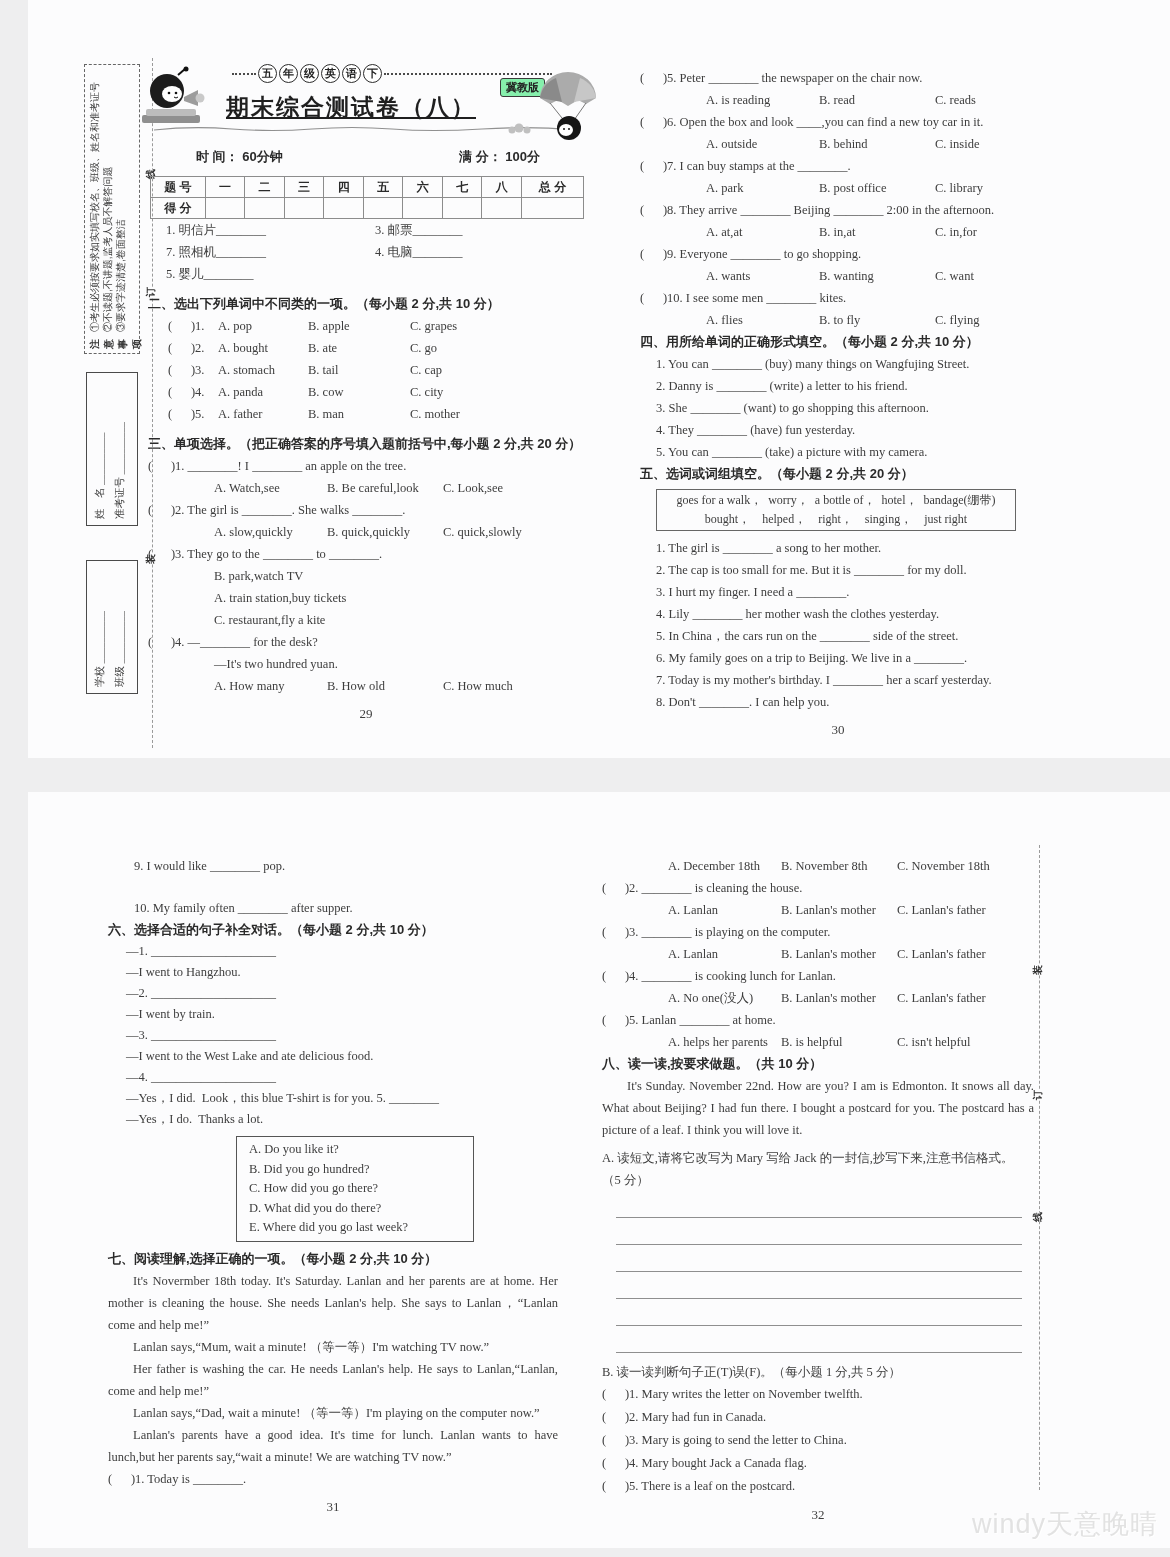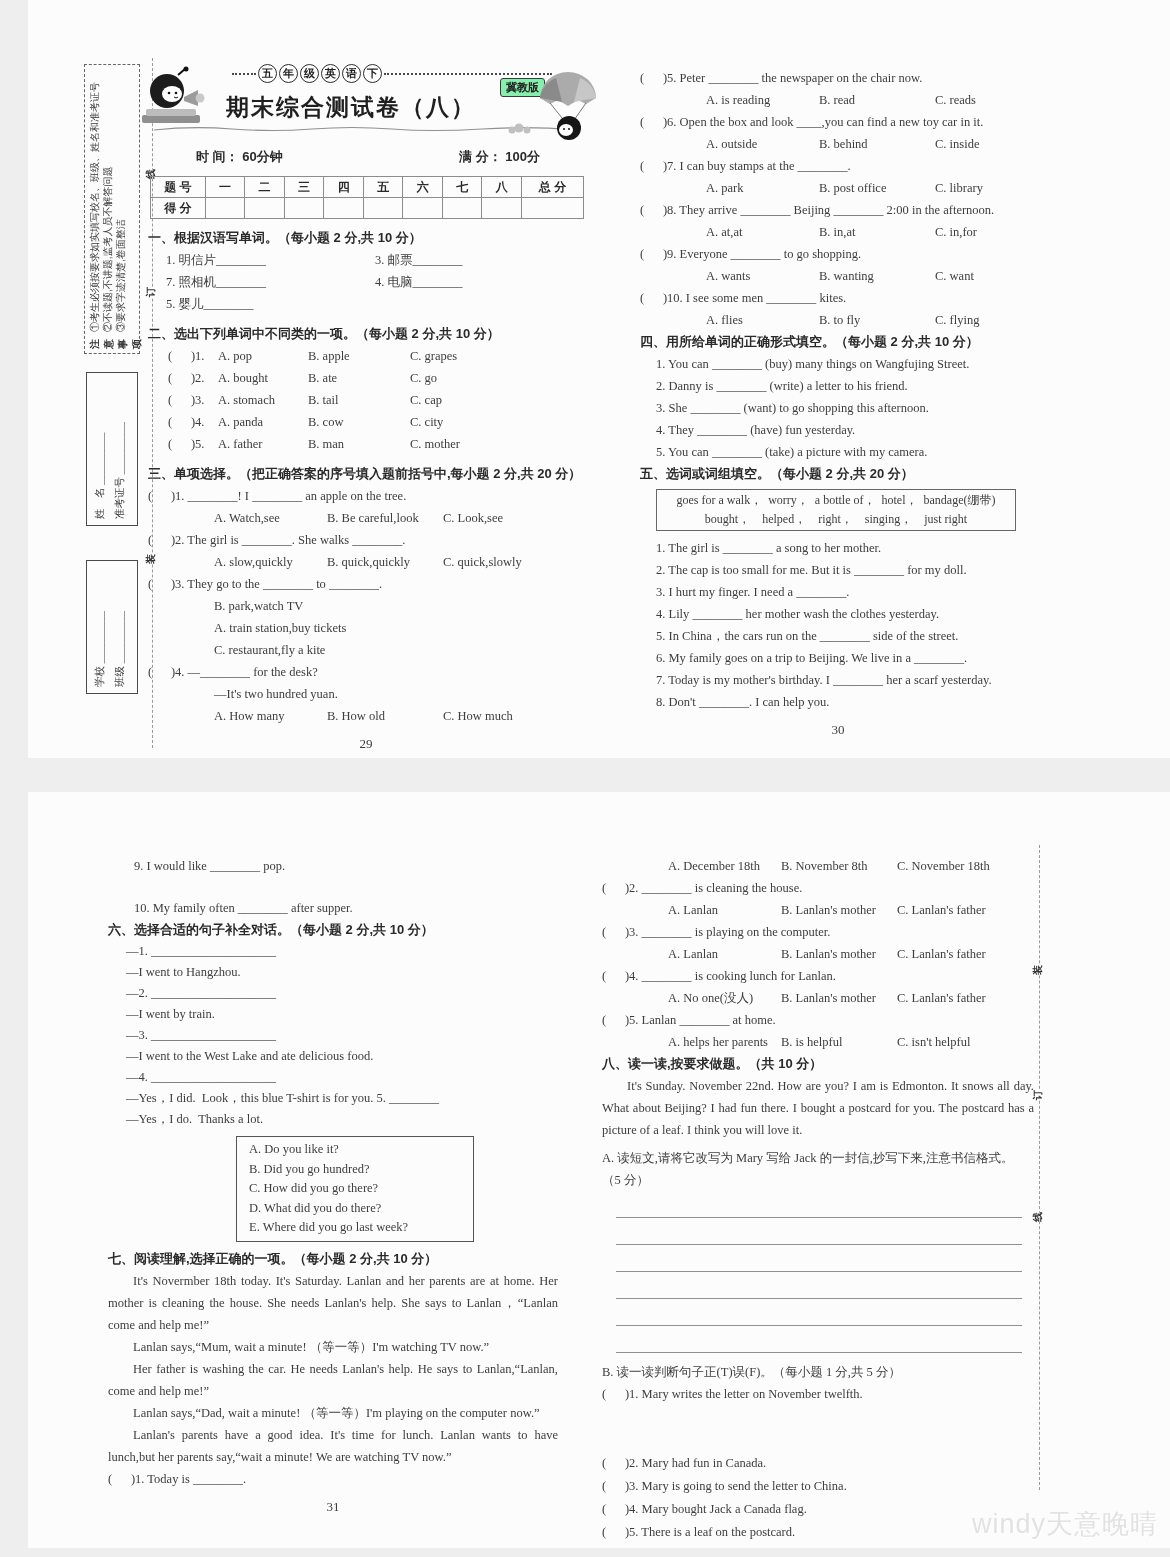--- a/index.html
+++ b/index.html
@@ -14,21 +14,21 @@
   .pn{text-align:center;margin-top:6px;font-size:13px;}
   
   .hdr{position:relative;height:88px;}
   .gradrow{position:absolute;left:84px;top:6px;display:flex;align-items:center;gap:2px;}
   .leader{border-top:2px dotted #4a4a4a;height:0;}
   .gc{width:17px;height:17px;border:1.5px solid #2c2c2c;border-radius:50%;display:grid;place-items:center;
       font:700 11px "Liberation Sans",sans-serif;color:#222;background:#fff;}
   .badge{position:absolute;left:352px;top:20px;border:1.5px solid #3a3a3a;background:#86efac;border-radius:3px;
          font:700 11px "Liberation Sans",sans-serif;padding:1px 5px;color:#222;}
   .title{position:absolute;left:0;right:30px;top:34px;text-align:center;
-         font:700 23px "Liberation Sans","DejaVu Sans",sans-serif;letter-spacing:2px;color:#1f1f1f;}
+         font:700 23px "Liberation Sans","DejaVu Sans",sans-serif;letter-spacing:2px;color:#1f1f1f;text-decoration:underline;}
   .timerow{display:flex;padding:2px 44px 0 48px;font:700 13px "Liberation Sans",sans-serif;color:#2a2a2a;}
   .timerow .fs{margin-left:auto;}
   
   table.score{border-collapse:collapse;margin:10px 0 0 2px;}
   table.score td{border:1px solid #8c8c8c;height:20px;text-align:center;
       font:700 12px "Liberation Sans",sans-serif;color:#2a2a2a;padding:0 2px;}
   td.w1{width:54px;} td.wm{width:37px;} td.w9{width:62px;}
   
   .sec{margin-top:8px;}
   .grid2{display:flex;flex-wrap:wrap;padding-left:18px;}
@@ -179,21 +179,20 @@
           <td></td>
           <td></td>
           <td></td>
           <td></td>
           <td></td>
           <td></td>
     </tr>
   </tbody>
     </table>
 
-  <div class="h sec">一、根据汉语写单词。（每小题 2 分,共 10 分）</div>
   <div class="grid2">
     <div class="cell pre">1. 明信片________</div>
     <div class="cell pre">3. 邮票________</div>
     <div class="cell pre">7. 照相机________</div>
     <div class="cell pre">4. 电脑________</div>
     <div class="cell pre">5. 婴儿________</div>
   </div>
 
   <div class="h sec">二、选出下列单词中不同类的一项。（每小题 2 分,共 10 分）</div>
   <div class="s2row">
@@ -392,21 +391,21 @@
 
   <div class="ansline"></div>
   <div class="ansline"></div>
   <div class="ansline"></div>
   <div class="ansline"></div>
   <div class="ansline"></div>
   <div class="ansline"></div>
 
   <div class="pre" style="margin-top:8px;">B. 读一读判断句子正(T)误(F)。（每小题 1 分,共 5 分）</div>
   <div class="pre" style="line-height:23px;">(      )1. Mary writes the letter on November twelfth.</div>
-  <div class="pre" style="line-height:23px;margin-top:46px;">(      )2. Mary had fun in Canada.</div>
+  <div class="pre" style="line-height:23px;">(      )2. Mary had fun in Canada.</div>
   <div class="pre" style="line-height:23px;">(      )3. Mary is going to send the letter to China.</div>
   <div class="pre" style="line-height:23px;">(      )4. Mary bought Jack a Canada flag.</div>
   <div class="pre" style="line-height:23px;">(      )5. There is a leaf on the postcard.</div>
 
   <div class="pn">32</div>
 </div>
 
 <div class="watermark">windy天意晚晴</div>
 
 </body></html>

